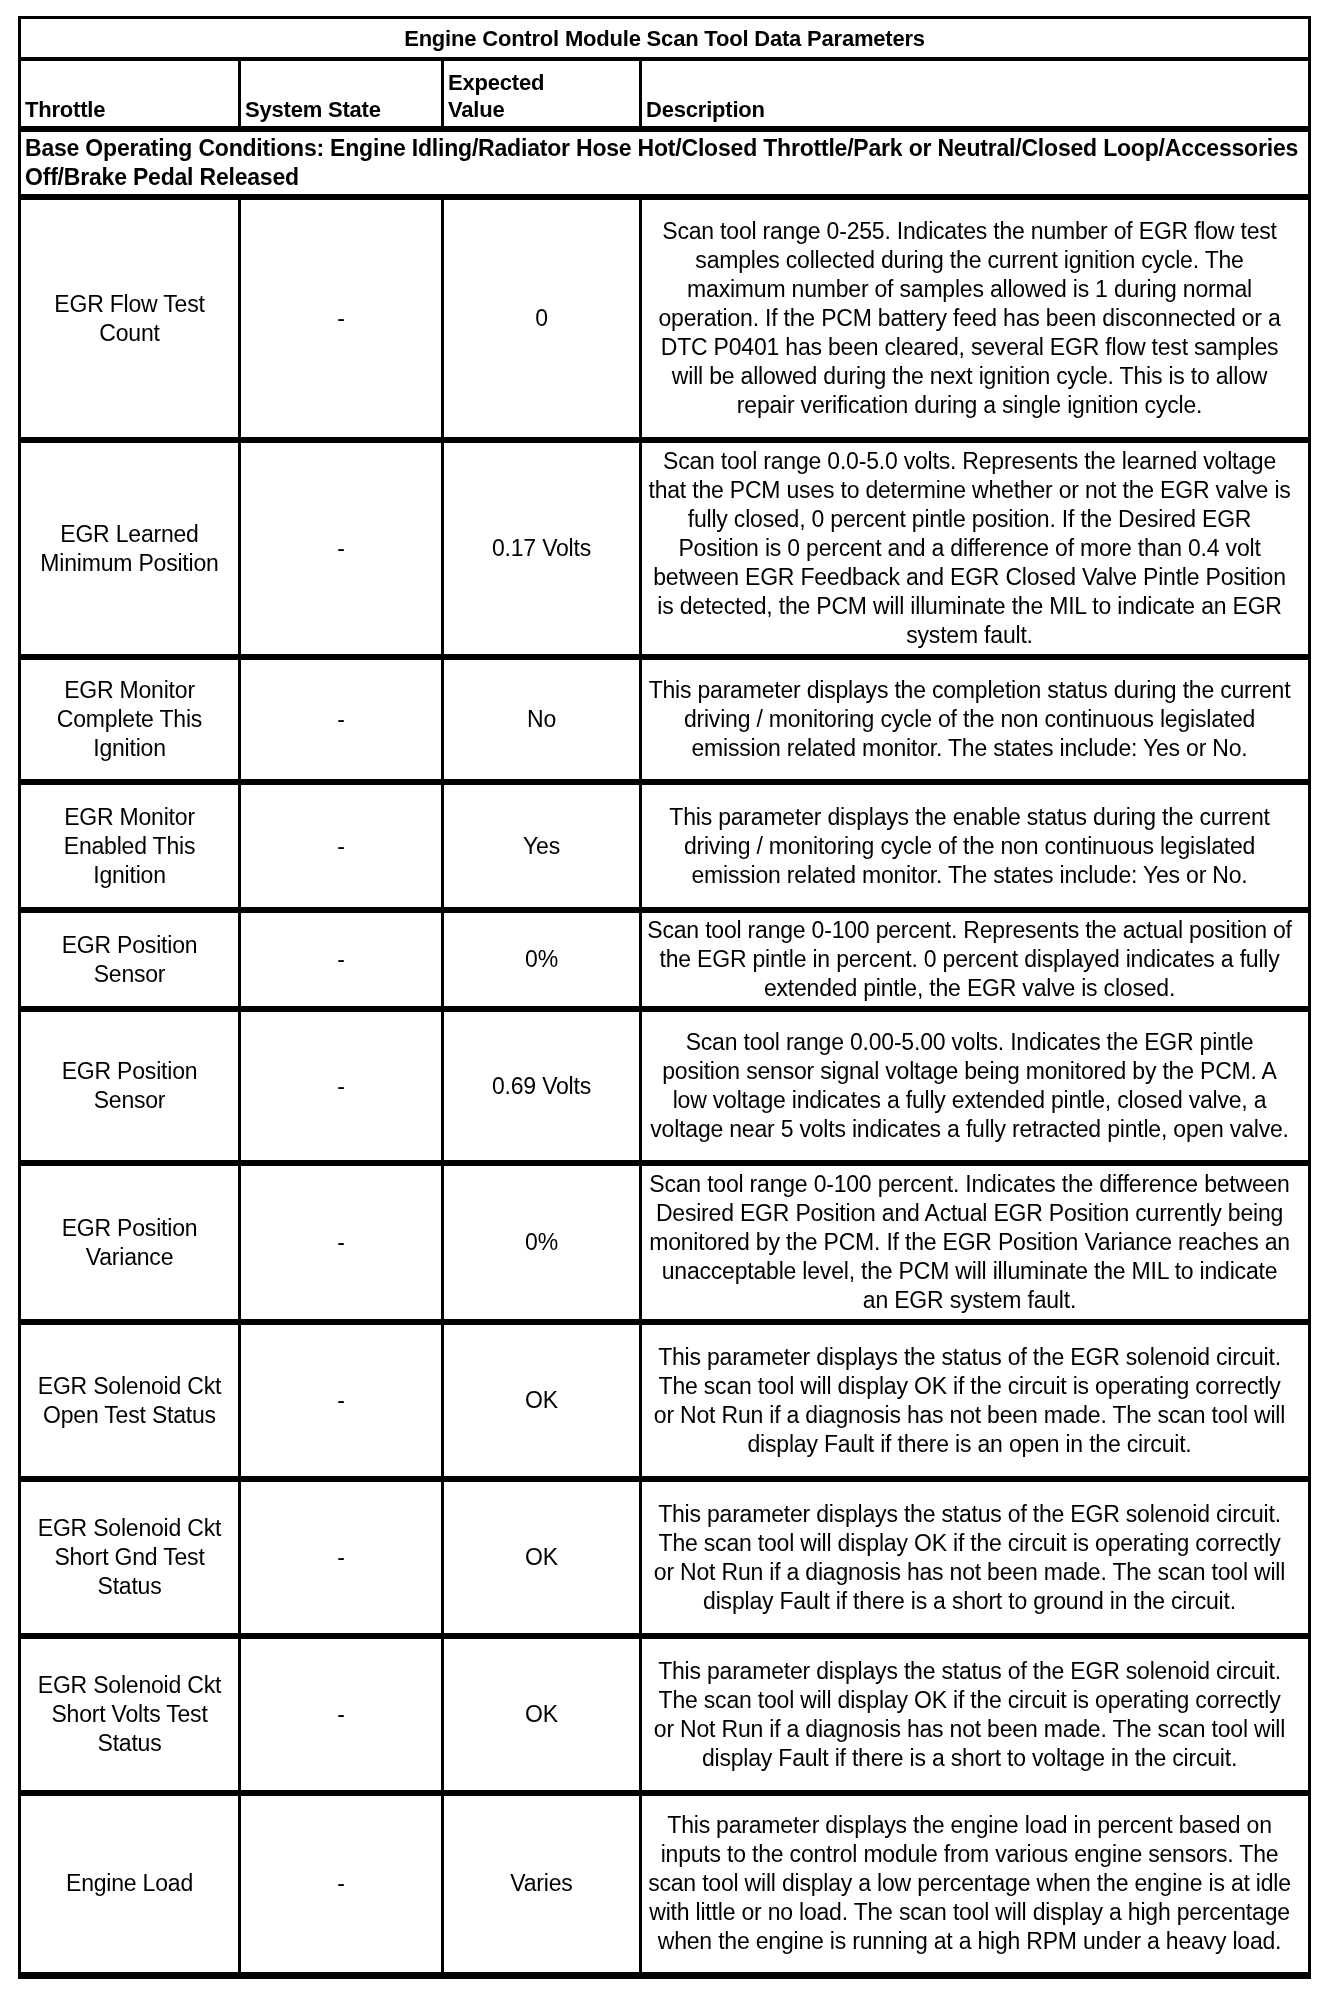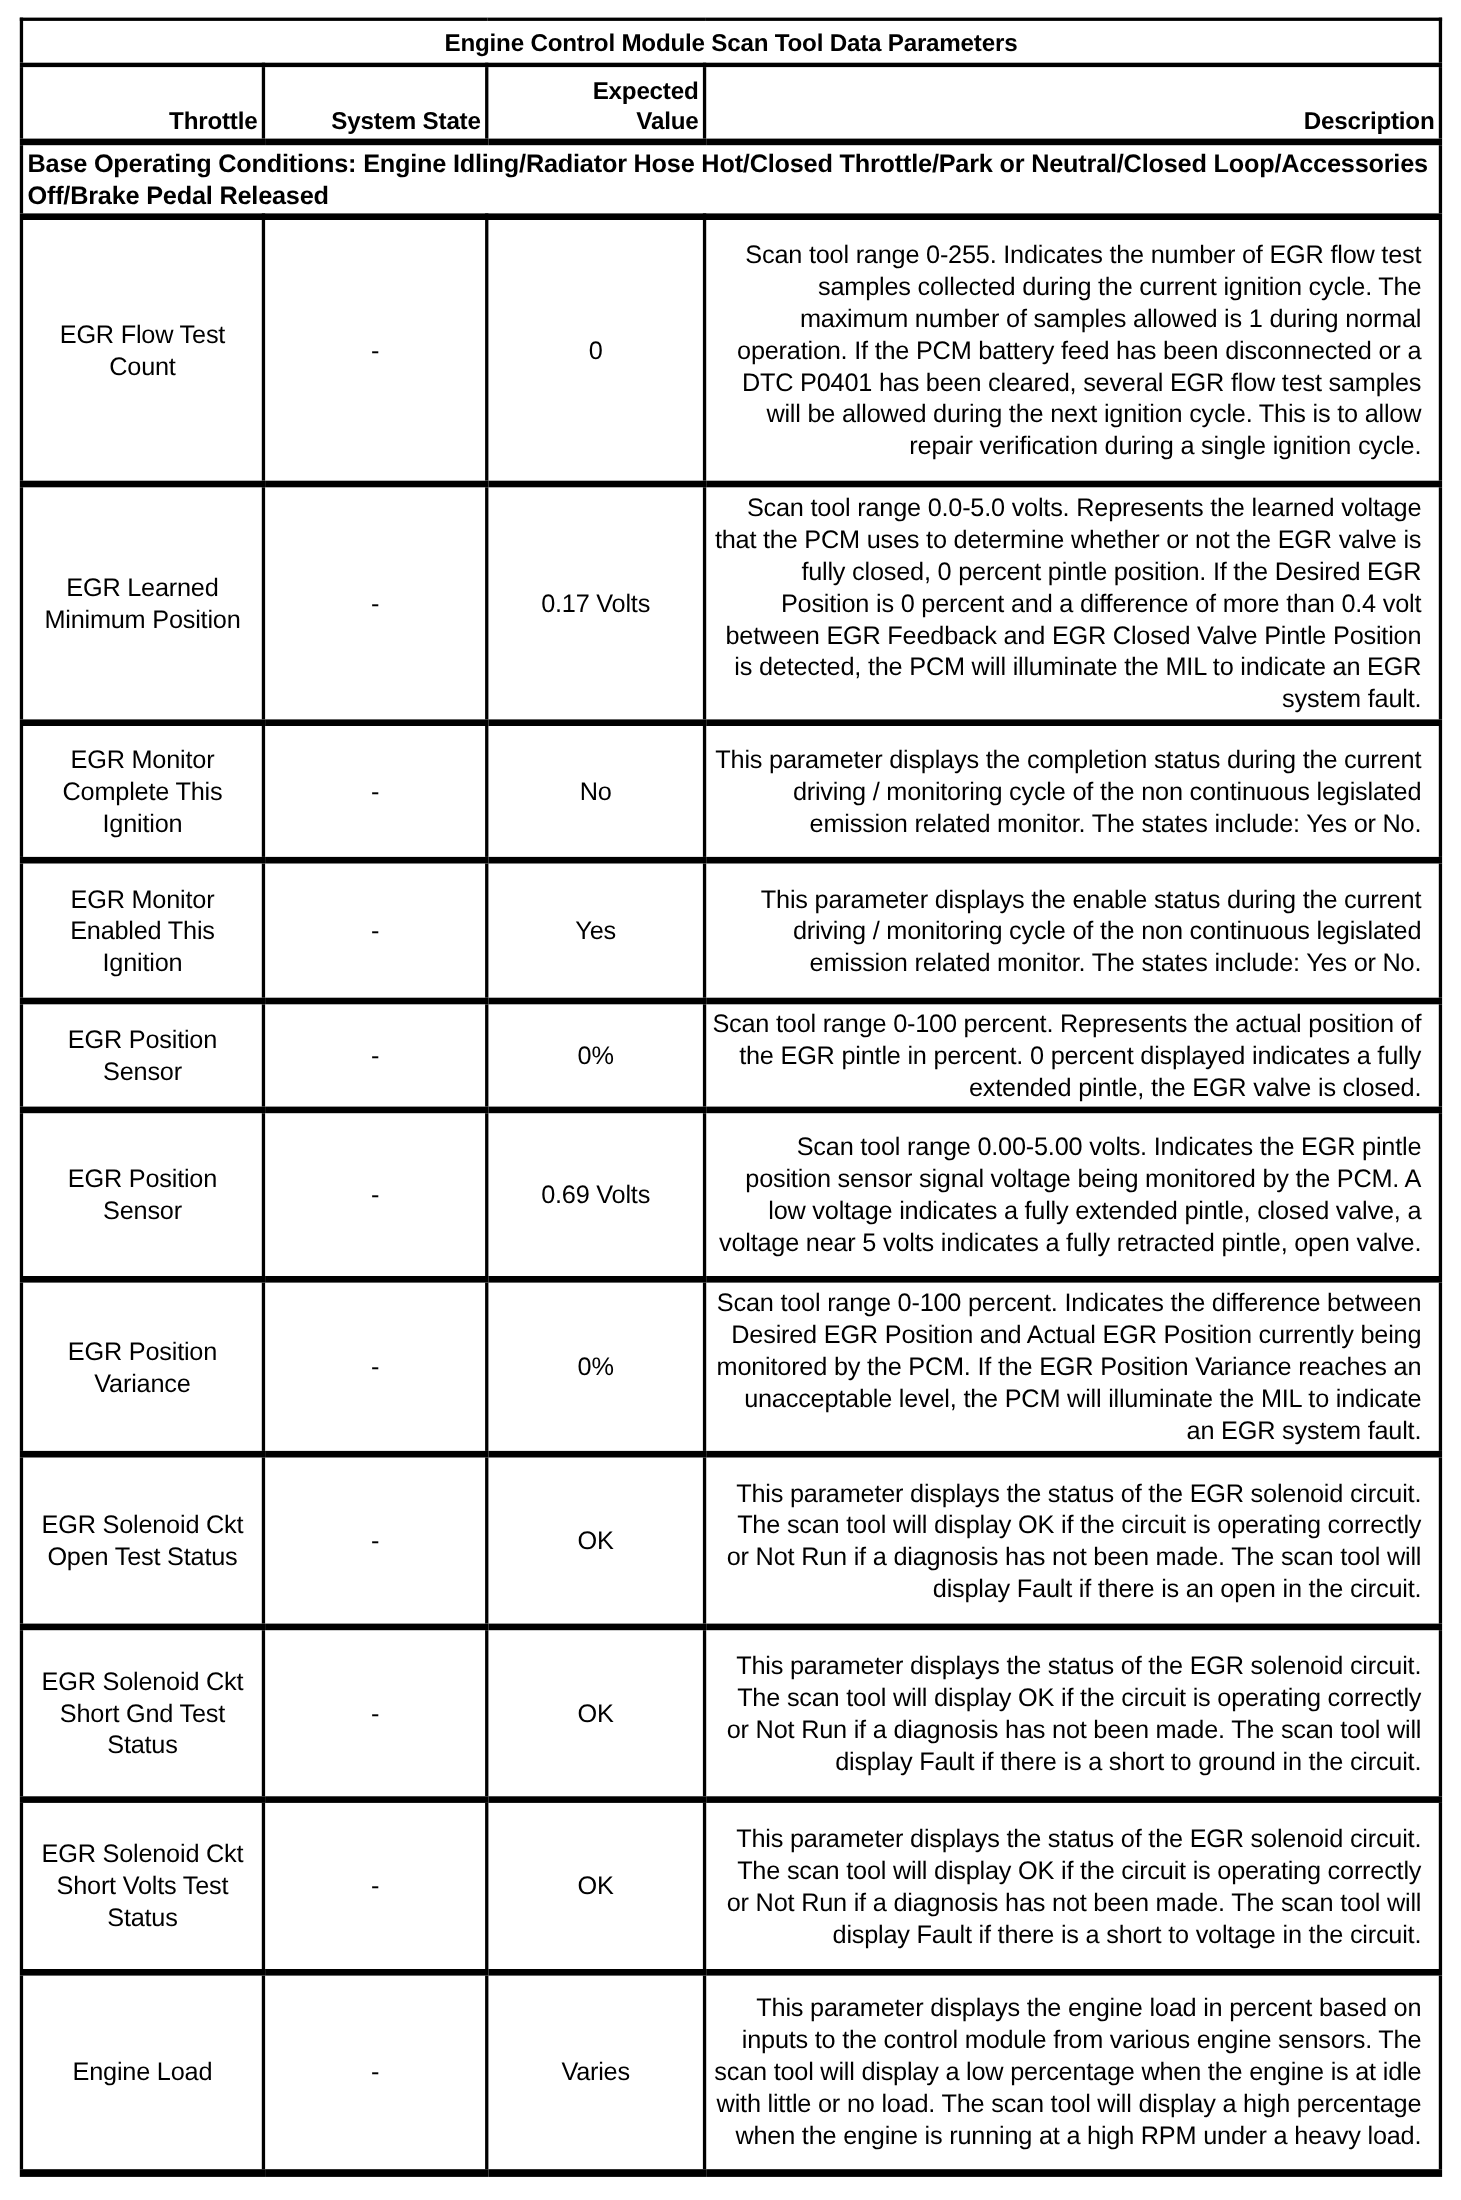--- a/index.html
+++ b/index.html
@@ -44,40 +44,40 @@
     text-align: center;
     font-weight: bold;
     font-size: 22px;
     border-width: 3px 3px 4px 3px;
   }
   tr.header-row th {
     height: 62px;
     font-weight: bold;
     font-size: 22px;
     line-height: 27px;
-    text-align: right;
+    text-align: left;
     vertical-align: bottom;
     padding-bottom: 3px;
     border-bottom-width: 6px;
   }
   tr.conditions-row td {
     height: 62px;
     font-weight: bold;
     font-size: 23px;
     line-height: 29px;
     text-align: left;
     border-bottom-width: 6px;
   }
   tr.data-row td {
     border-bottom-width: 6px;
   }
   tr.data-row td.param { text-align: center; }
   tr.data-row td.state { text-align: center; }
   tr.data-row td.expected { text-align: center; }
-  tr.data-row td.desc { text-align: right; padding-left: 5px; padding-right: 16px; }
+  tr.data-row td.desc { text-align: center; padding-left: 5px; padding-right: 16px; }
   tr.data-row.last td { border-bottom-width: 7px; }
 </style>
 </head>
 <body>
 
 <div class="table-wrap">
   <table class="scan">
     <colgroup>
       <col class="c1">
         <col class="c2">

